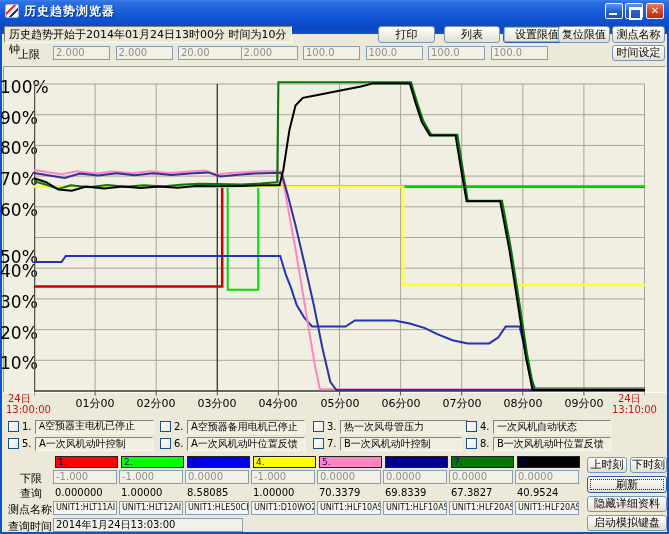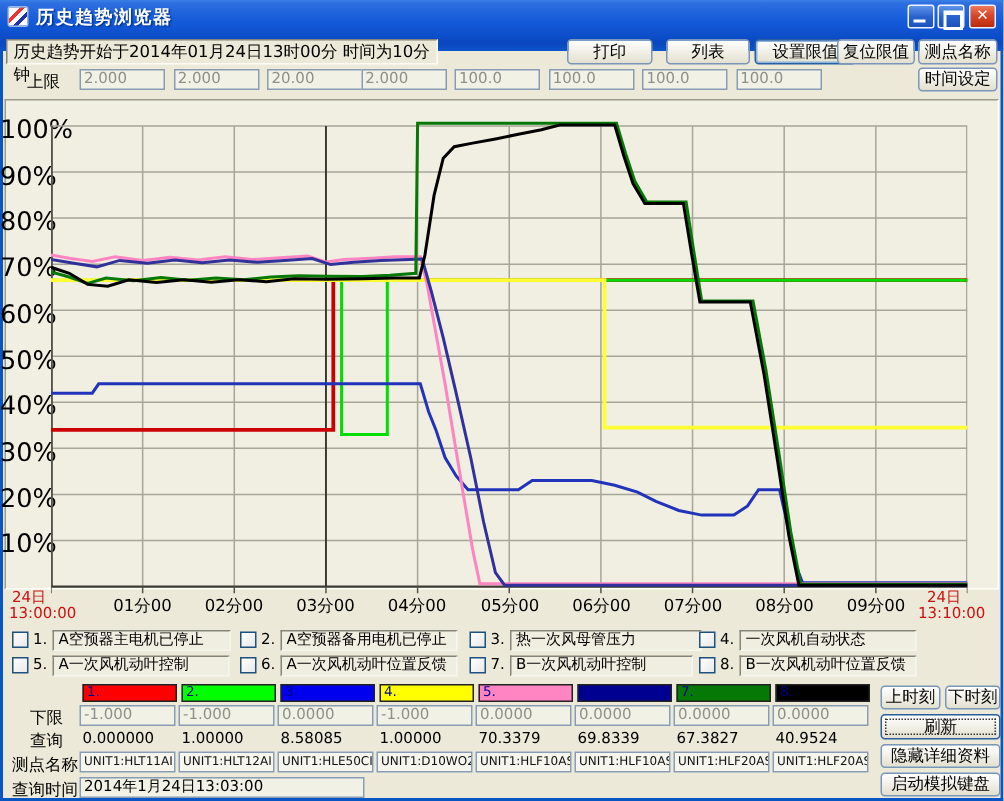--- a/index.html
+++ b/index.html
@@ -82,21 +82,21 @@
     <div class="field" style="left: 490.5px; top: 46px; width: 57px;">100.0</div>
   </div>
 
 <div class="chart-panel"></div>
 <div id="ylabels">
     <div class="ylabel" style="left: 0px; top: 77px;">100%</div>
     <div class="ylabel" style="left: 0px; top: 108px;">90%</div>
     <div class="ylabel" style="left: 0px; top: 138px;">80%</div>
     <div class="ylabel" style="left: 0px; top: 169px;">70%</div>
     <div class="ylabel" style="left: 0px; top: 200px;">60%</div>
-    <div class="ylabel" style="left: 0px; top: 231px;">50%</div>
+    <div class="ylabel" style="left: 0px; top: 247px;">50%</div>
     <div class="ylabel" style="left: 0px; top: 261px;">40%</div>
     <div class="ylabel" style="left: 0px; top: 292px;">30%</div>
     <div class="ylabel" style="left: 0px; top: 323px;">20%</div>
     <div class="ylabel" style="left: 0px; top: 353px;">10%</div>
   </div>
 <div id="xlabels">
     <div class="xlabel" style="left: 73px;">01分00</div>
     <div class="xlabel" style="left: 134px;">02分00</div>
     <div class="xlabel" style="left: 195px;">03分00</div>
     <div class="xlabel" style="left: 256px;">04分00</div>
@@ -151,21 +151,21 @@
     <polyline points="0.0,102.8 369.0,102.8 369.0,201.1 611.0,201.1" fill="none" stroke="#ffff33" stroke-width="2.5" stroke-linejoin="miter"></polyline>
     <polyline points="0.0,86.0 12.2,88.1 27.5,90.3 42.8,87.2 61.1,89.6 79.4,87.5 97.8,89.3 116.1,87.2 134.4,89.0 152.8,87.8 171.1,86.6 183.3,90.6 195.5,89.0 213.8,88.1 229.1,87.2 246.2,87.2 250.5,104.4 256.6,138.2 262.7,171.9 268.8,208.8 274.9,245.6 281.1,282.4 285.9,305.2 611.0,305.2" fill="none" stroke="#ff85c2" stroke-width="2" stroke-linejoin="miter"></polyline>
     <polyline points="0.0,89.0 15.3,91.5 30.6,93.9 45.8,89.6 64.2,91.5 82.5,89.3 100.8,91.2 119.1,89.3 137.5,90.9 155.8,89.6 174.1,88.4 186.4,92.4 201.6,90.9 220.0,89.6 247.5,88.7 253.6,110.5 261.5,141.2 270.1,178.1 279.8,221.0 288.4,264.0 296.3,297.8 302.4,306.1 611.0,306.1" fill="none" stroke="#31319c" stroke-width="2" stroke-linejoin="miter"></polyline>
     <polyline points="0.0,97.3 12.2,100.7 24.4,105.0 36.7,101.3 55.0,103.2 73.3,101.0 91.7,102.8 110.0,101.3 128.3,102.5 146.6,100.7 165.0,99.8 183.3,100.1 207.7,100.4 226.1,99.5 243.2,98.2 244.4,-1.8 377.0,-1.8 383.1,18.4 389.2,36.8 397.2,50.7 423.4,50.7 428.9,86.0 433.8,116.7 468.0,116.7 476.6,162.7 485.7,221.0 493.1,270.2 499.8,305.5 611.0,305.5" fill="none" stroke="#067806" stroke-width="2" stroke-linejoin="miter"></polyline>
     <polyline points="0.0,94.2 12.2,98.2 24.4,105.6 37.9,106.8 51.9,102.5 70.3,104.4 88.6,102.5 106.9,104.1 125.3,102.5 143.6,103.8 161.9,101.9 183.3,102.2 207.7,101.9 229.1,101.3 245.6,101.3 249.3,86.0 255.4,46.1 261.5,21.5 268.8,13.8 281.1,11.4 296.3,8.6 311.6,5.5 326.9,2.5 339.1,-0.6 375.8,-0.6 381.9,20.0 388.0,38.4 395.9,51.6 421.6,51.6 427.7,89.0 432.6,117.3 466.2,117.3 475.4,165.8 484.5,224.1 491.9,273.2 498.6,306.1 611.0,306.1" fill="none" stroke="#000000" stroke-width="2" stroke-linejoin="miter"></polyline>
   </svg>
 
 <div id="legend">
     <div class="cb" style="left: 8px; top: 421px;"></div>
     <div class="lnum" style="left: 22px; top: 421px; width: 14px;">1.</div>
-    <div class="lbox" style="left: 35px; top: 420px; width: 119px;">A空预器主电机已停止</div>
+    <div class="lbox" style="left: 35px; top: 420px; width: 119px; font-family: Liberation Mono, monospace;">A空预器主电机已停止</div>
     <div class="cb" style="left: 160px; top: 421px;"></div>
     <div class="lnum" style="left: 174px; top: 421px; width: 14px;">2.</div>
     <div class="lbox" style="left: 187px; top: 420px; width: 118px;">A空预器备用电机已停止</div>
     <div class="cb" style="left: 313px; top: 421px;"></div>
     <div class="lnum" style="left: 327px; top: 421px; width: 14px;">3.</div>
     <div class="lbox" style="left: 340px; top: 420px; width: 128px;">热一次风母管压力</div>
     <div class="cb" style="left: 466px; top: 421px;"></div>
     <div class="lnum" style="left: 480px; top: 421px; width: 14px;">4.</div>
     <div class="lbox" style="left: 493px; top: 420px; width: 118px;">一次风机自动状态</div>
     <div class="cb" style="left: 8px; top: 438px;"></div>

